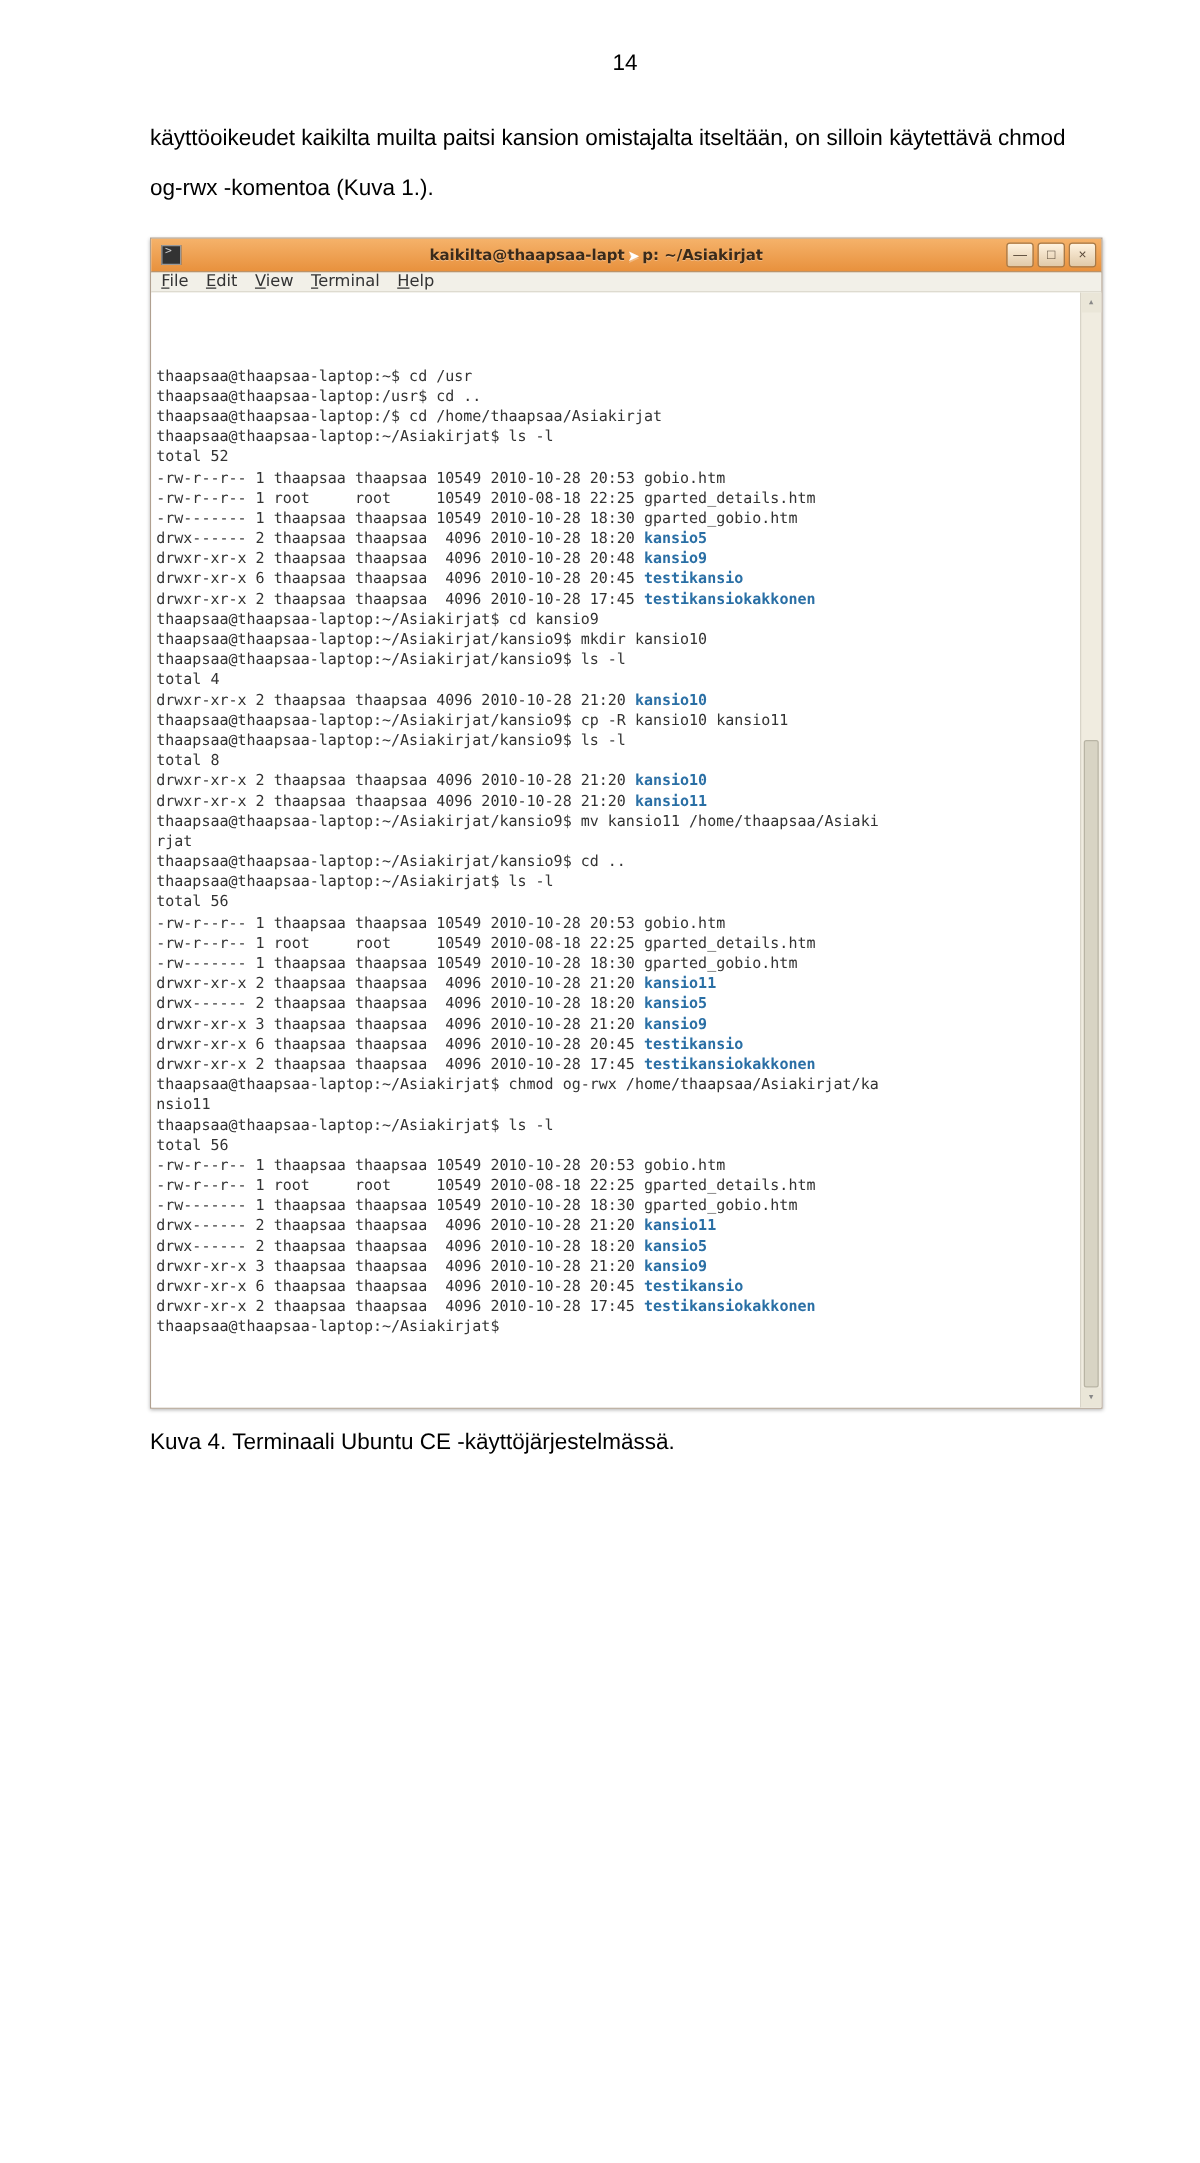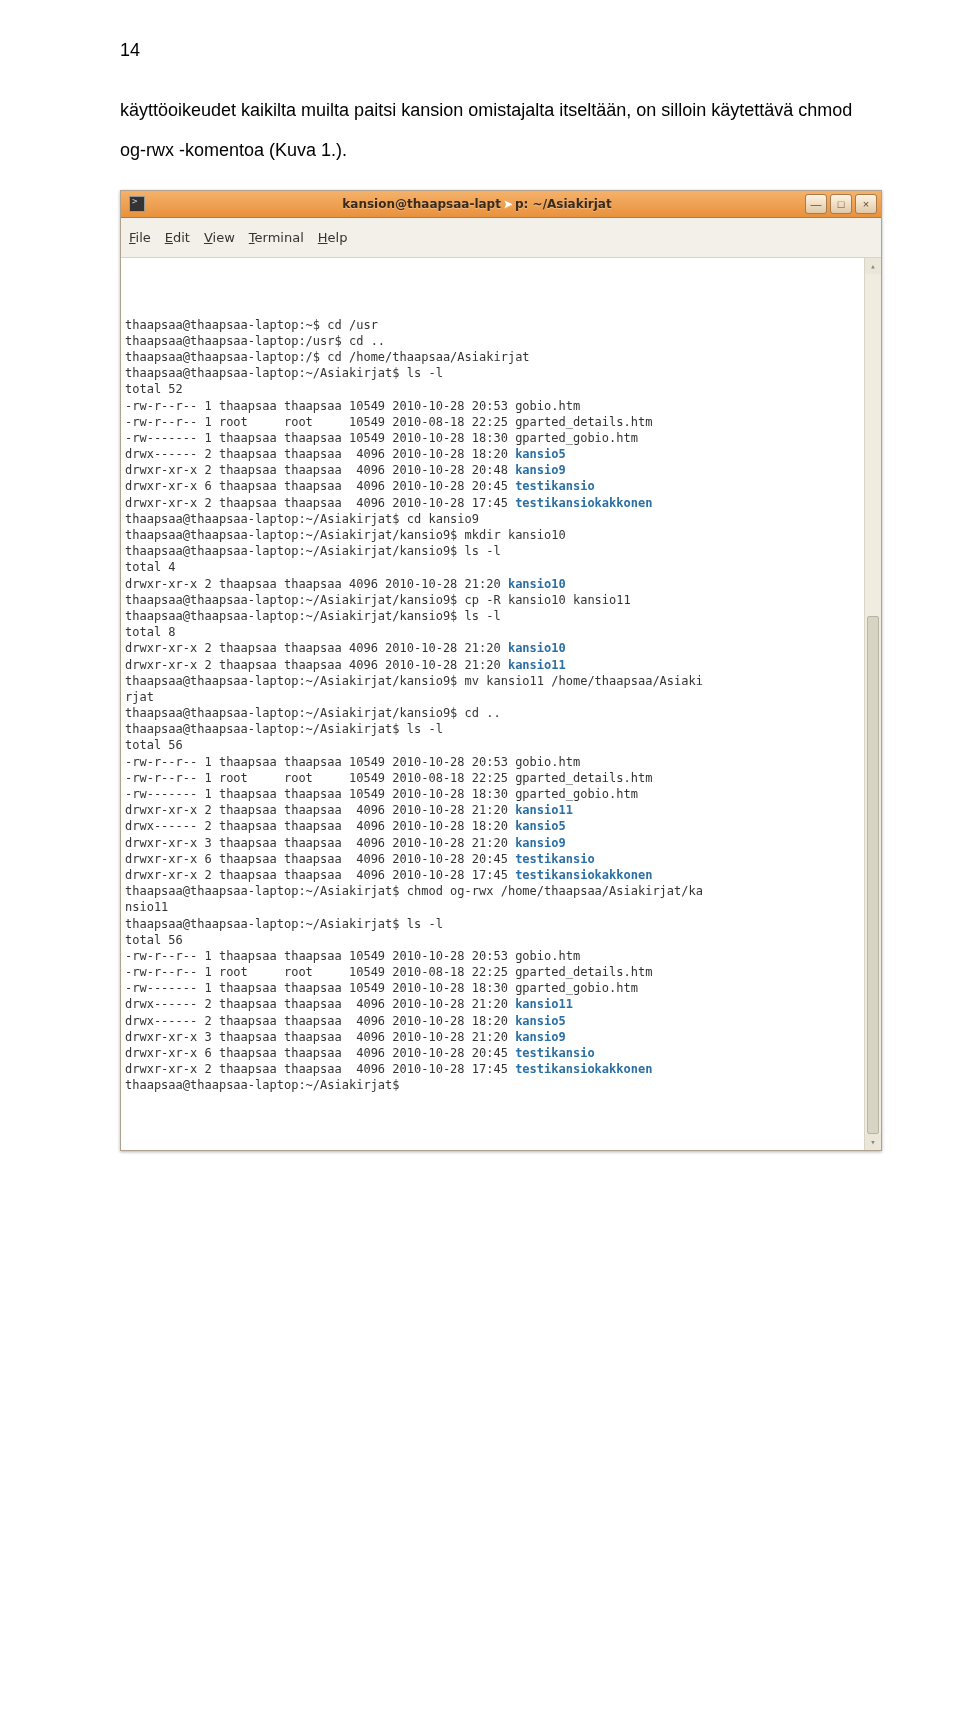--- a/index.html
+++ b/index.html
@@ -7,21 +7,21 @@
     padding: 0;
     background: #ffffff;
     font-family: Arial, Helvetica, sans-serif;
     width: 960px;
     color: #000;
   }
   .page {
     padding: 40px 80px 60px 120px;
   }
   .page-number {
-    text-align: left;
+    text-align: center;
     font-size: 18px;
     margin-bottom: 30px;
   }
   .body-text {
     font-size: 18px;
     line-height: 2.2;
     margin-bottom: 20px;
   }
   .terminal-window {
     border: 1px solid #b0a090;
@@ -91,21 +91,21 @@
     display: flex;
     align-items: center;
     justify-content: center;
     font-size: 11px;
     color: #5a4a3a;
     font-family: Arial, sans-serif;
   }
   .menubar {
     background: #f2f0e8;
     border-bottom: 1px solid #d8d4c8;
-    padding: 12px 8px;
+    padding: 0 8px;
     display: flex;
     gap: 14px;
     font-family: "DejaVu Sans", Arial, sans-serif;
     font-size: 13px;
     color: #333;
   }
   .menu-item .ul {
     text-decoration: underline;
   }
   .terminal-body {
@@ -168,21 +168,21 @@
 <div class="page">
   <div class="page-number">14</div>
   <div class="body-text">käyttöoikeudet kaikilta muilta paitsi kansion omistajalta itseltään, on silloin käytettävä chmod og-rwx -komentoa (Kuva 1.).</div>
 
   <div class="terminal-window">
     <div class="titlebar">
       <div class="titlebar-left">
         <div class="term-icon"></div>
       </div>
       <div class="title-text">
-        <span>kansion@thaapsaa-lapt</span><span class="cursor-arrow">➤</span><span>p: ~/Asiakirjat</span>
+        <span>kaikilta@thaapsaa-lapt</span><span class="cursor-arrow">➤</span><span>p: ~/Asiakirjat</span>
       </div>
       <div class="window-buttons">
         <div class="win-btn">—</div>
         <div class="win-btn">□</div>
         <div class="win-btn">×</div>
       </div>
     </div>
     <div class="menubar">
       <span class="menu-item"><span class="ul">F</span>ile</span>
       <span class="menu-item"><span class="ul">E</span>dit</span>
@@ -195,13 +195,14 @@
       <div class="scroll-track">
         <div class="scroll-arrow">▴</div>
         <div class="scroll-thumb-area">
           <div class="scroll-thumb"></div>
         </div>
         <div class="scroll-arrow">▾</div>
       </div>
     </div>
   </div>
 
+  <div class="caption">Kuva 4. Terminaali Ubuntu CE -käyttöjärjestelmässä.</div>
 </div>
 
 </body></html>

